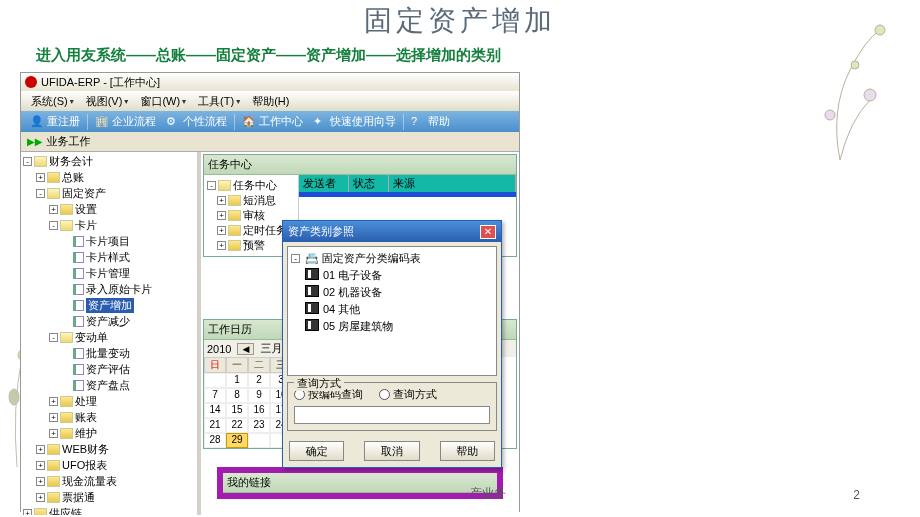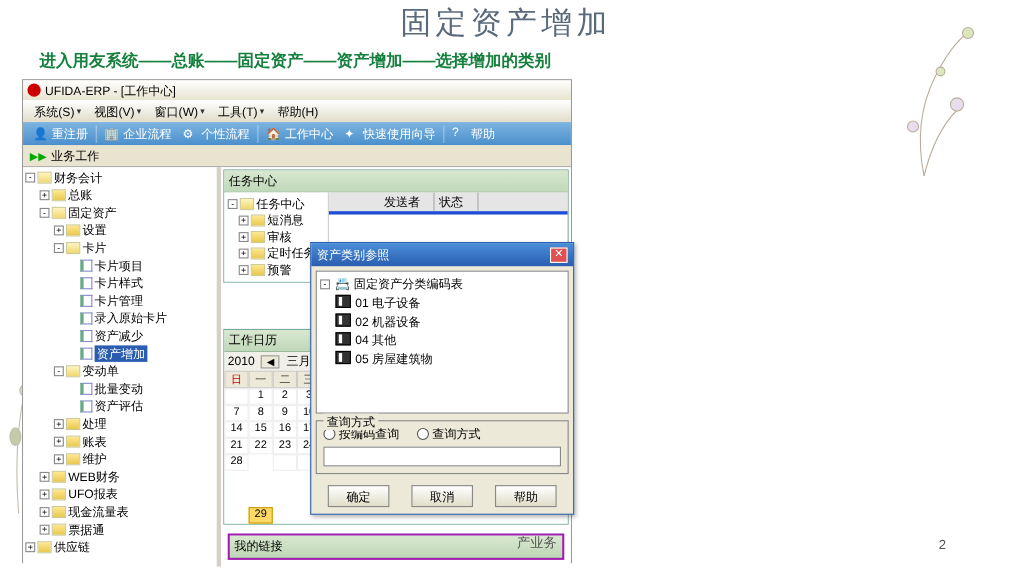--- a/index.html
+++ b/index.html
@@ -35,37 +35,37 @@
 .folder-open { background: linear-gradient(#fff4c0, #f0d870); border: 1px solid #cc9; }
 .page-icon { background: #fff; border: 1px solid #88c; border-left: 3px solid #6a8; width: 11px; }
 .tree-label { font-size: 11px; }
 .tree-selected { background: #2a5db0; color: #fff; padding: 0 2px; }
 
 .right-pane { flex: 1; background: #fff; display: flex; flex-direction: column; }
 .pane-section { border: 1px solid #7a9; margin: 2px; }
 .pane-header { background: linear-gradient(#d8e8d0, #c0d8b8); padding: 2px 4px; font-size: 11px; border-bottom: 1px solid #9b9; }
 .task-tree { padding: 3px; font-size: 11px; background: #fff; min-height: 70px; }
 .task-item { display: flex; align-items: center; padding: 0; }
-.table-header { display: flex; background: #e5e5e5; border-bottom: 3px solid #1d4ed8; padding-left: 46px; }
+.table-header { display: flex; background: #14b8a6; border-bottom: 5px solid #1d4ed8; }
 .table-col { border-right: 1px solid #aaa; padding: 1px 4px; font-size: 11px; }
 
 .calendar-section { margin: 2px; border: 1px solid #7a9; }
 .cal-nav { display: flex; background: #f0f0e8; font-size: 11px; padding: 1px 3px; align-items: center; gap: 6px; }
 .cal-nav-btn { border: 1px solid #999; background: #ece9d8; padding: 0 4px; font-size: 9px; cursor: pointer; }
 .cal-grid { background: #fff; }
 .cal-row { display: flex; }
 .cal-dayhead { width: 22px; text-align: center; font-size: 10px; background: #ece9d8; border: 1px solid #ccc; color: #c00; }
 .cal-dayhead.wd { color: #333; }
 .cal-cell { width: 22px; height: 15px; text-align: center; font-size: 10px; border: 1px solid #eee; }
-.cal-cell.today { background: #ffd966; border: 1px solid #c90; margin-top: 48px; }
-
-.links-section { margin: 6px; border: 2px solid #a21caf; }
-
-
-.dialog { position: absolute; left: 282px; top: 220px; width: 240px; background: #ece9d8; border: 1px solid #2a5db0; font-size: 11px; box-shadow: 2px 2px 4px rgba(0,0,0,0.3); }
+.cal-cell.today { background: #ffd966; border: 1px solid #c90; }
+
+.links-section { margin: 16px; border: 6px solid #a21caf; }
+
+
+.dialog { position: absolute; left: 282px; top: 220px; width: 220px; background: #ece9d8; border: 1px solid #2a5db0; font-size: 11px; box-shadow: 2px 2px 4px rgba(0,0,0,0.3); }
 .dialog-titlebar { background: linear-gradient(#4a8fd8, #2a5db0); color: #fff; padding: 3px 5px; display: flex; justify-content: space-between; align-items: center; font-size: 11px; }
 .dialog-close { width: 16px; height: 14px; background: #e05050; border: 1px solid #fff; text-align: center; line-height: 11px; cursor: pointer; font-size: 10px; color: #fff; }
 .dialog-body { padding: 4px; }
 .dialog-tree { background: #fff; border: 1px solid #888; padding: 3px; height: 130px; }
 .cat-item { display: flex; align-items: flex-start; padding: 1px 0 1px 14px; font-size: 11px; cursor: default; }
 .cat-icon { width: 14px; height: 12px; background: #333; border: 1px solid #000; margin-right: 4px; display: inline-block; position: relative; }
 .cat-icon::after { content: ""; position: absolute; left: 2px; top: 1px; width: 3px; height: 8px; background: #fff; }
 .cat-root { display: flex; align-items: center; font-size: 11px; padding: 1px 0; }
 .query-box { border: 1px solid #888; margin-top: 6px; padding: 4px 6px 6px; position: relative; background: #ece9d8; }
 .query-legend { position: absolute; top: -7px; left: 6px; background: #ece9d8; padding: 0 3px; font-size: 11px; }
@@ -205,41 +205,46 @@
           <span class="tree-label">卡片管理</span>
         </div>
       <div class="tree-node" style="padding-left:39px">
           <span class="tree-spacer"></span>
           <span class="tree-icon page-icon"></span>
           <span class="tree-label">录入原始卡片</span>
         </div>
       <div class="tree-node" style="padding-left:39px">
           <span class="tree-spacer"></span>
           <span class="tree-icon page-icon"></span>
+          <span class="tree-label tree-selected">资产增加</span>
+        </div>
+      <div class="tree-node" style="padding-left:39px">
+          <span class="tree-spacer"></span>
+          <span class="tree-icon page-icon"></span>
           <span class="tree-label">资产减少</span>
-        </div>
-      <div class="tree-node" style="padding-left:39px">
-          <span class="tree-spacer"></span>
-          <span class="tree-icon page-icon"></span>
-          <span class="tree-label tree-selected">资产增加</span>
         </div>
       <div class="tree-node" style="padding-left:26px">
           <span class="tree-toggle">-</span>
           <span class="tree-icon folder-open"></span>
           <span class="tree-label">变动单</span>
         </div>
       <div class="tree-node" style="padding-left:39px">
           <span class="tree-spacer"></span>
           <span class="tree-icon page-icon"></span>
           <span class="tree-label">批量变动</span>
         </div>
       <div class="tree-node" style="padding-left:39px">
           <span class="tree-spacer"></span>
           <span class="tree-icon page-icon"></span>
           <span class="tree-label">资产评估</span>
+        </div>
+      <div class="tree-node" style="padding-left:39px">
+          <span class="tree-spacer"></span>
+          <span class="tree-icon page-icon"></span>
+          <span class="tree-label">资产盘点</span>
         </div>
       <div class="tree-node" style="padding-left:26px">
           <span class="tree-toggle">+</span>
           <span class="tree-icon folder-icon"></span>
           <span class="tree-label">处理</span>
         </div>
       <div class="tree-node" style="padding-left:26px">
           <span class="tree-toggle">+</span>
           <span class="tree-icon folder-icon"></span>
           <span class="tree-label">账表</span>
@@ -305,20 +310,21 @@
             <div class="task-item" style="padding-left:10px">
                 <span class="tree-toggle">+</span>
                 <span class="tree-icon folder-icon"></span>
                 <span>预警</span>
               </div>
           </div>
           <div style="flex:1">
             <div class="table-header">
               <div class="table-col" style="width:50px">发送者</div>
               <div class="table-col" style="width:40px">状态</div>
+              <div class="table-col" style="flex:1">来源</div>
             </div>
           </div>
         </div>
       </div>
 
       <div style="flex:1"></div>
 
       <div class="calendar-section">
         <div class="pane-header">工作日历</div>
         <div class="cal-nav">

